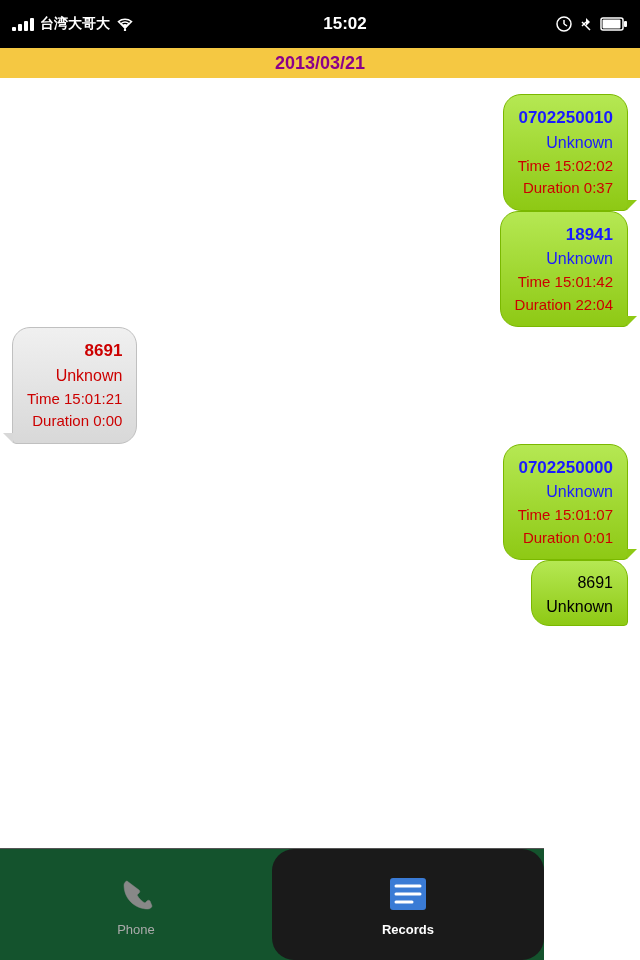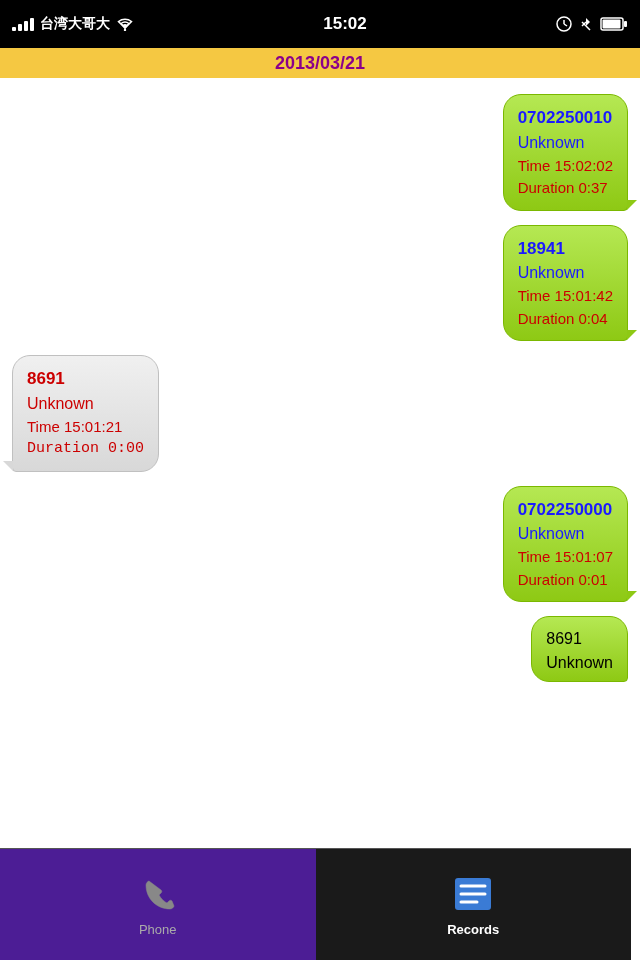--- a/index.html
+++ b/index.html
@@ -50,21 +50,21 @@
     }
 
     
     .chat-area {
       height: 770px;
       background: #fff;
       overflow: hidden;
       padding: 16px 12px;
       display: flex;
       flex-direction: column;
-      gap: 14px;
+      text-align: right;
     }
 
     
     .bubble-row {
       display: flex;
     }
     .bubble-row.right { justify-content: flex-end; }
     .bubble-row.left { justify-content: flex-start; }
 
     .bubble {
@@ -124,46 +124,46 @@
       font-size: 15px;
     }
     .bubble .duration-line {
       color: #cc0000;
       font-size: 15px;
     }
 
     .bubble.gray .phone-num { color: #cc0000; }
     .bubble.gray .contact-name { color: #cc0000; }
     .bubble.gray .time-line { color: #cc0000; }
-    .bubble.gray .duration-line { color: #cc0000; font-family: Liberation Mono, monospace; }
+    .bubble.gray .duration-line { color: #cc0000; }
 
     
     .tab-bar {
       position: absolute;
       bottom: 0;
       left: 0;
-      width: 631px;
+      width: 544px;
       height: 112px;
-      background: #4c1d95;
+      background: #14532d;
       border-top: 1px solid #555;
       display: flex;
       align-items: stretch;
     }
     .tab-item {
       flex: 1;
       display: flex;
       flex-direction: column;
       align-items: center;
       justify-content: center;
       gap: 6px;
       cursor: pointer;
       border: none;
       background: transparent;
     }
-    .tab-item.active { background: #1a1a1a; }
+    .tab-item.active { background: #1a1a1a; border-radius: 22px; }
     .tab-icon {
       width: 44px;
       height: 44px;
       display: flex;
       align-items: center;
       justify-content: center;
     }
     .tab-label {
       color: #aaa;
       font-size: 13px;
@@ -238,21 +238,21 @@
       <div class="time-line">Time 15:02:02</div>
       <div class="duration-line">Duration 0:37</div>
     </div>
   </div>
 
   <div class="bubble-row right">
     <div class="bubble green">
       <div class="phone-num">18941</div>
       <div class="contact-name">Unknown</div>
       <div class="time-line">Time 15:01:42</div>
-      <div class="duration-line">Duration 0:04</div>
+      <div class="duration-line">Duration 22:04</div>
     </div>
   </div>
 
   <div class="bubble-row left">
     <div class="bubble gray">
       <div class="phone-num">8691</div>
       <div class="contact-name">Unknown</div>
       <div class="time-line">Time 15:01:21</div>
       <div class="duration-line">Duration 0:00</div>
     </div>

